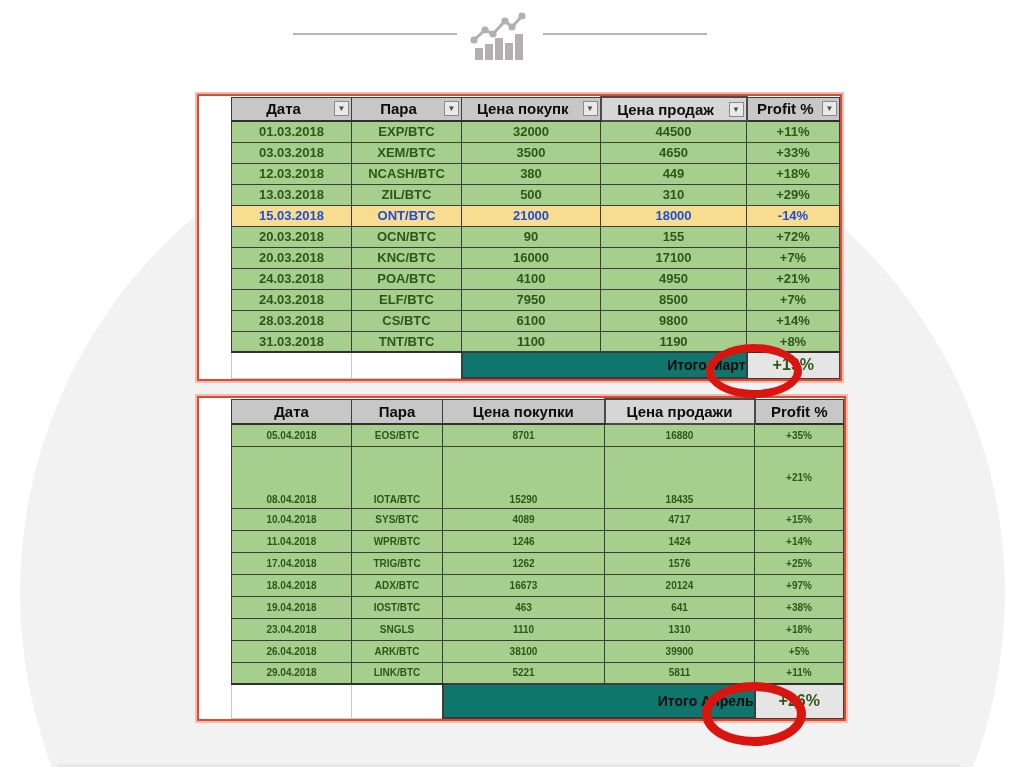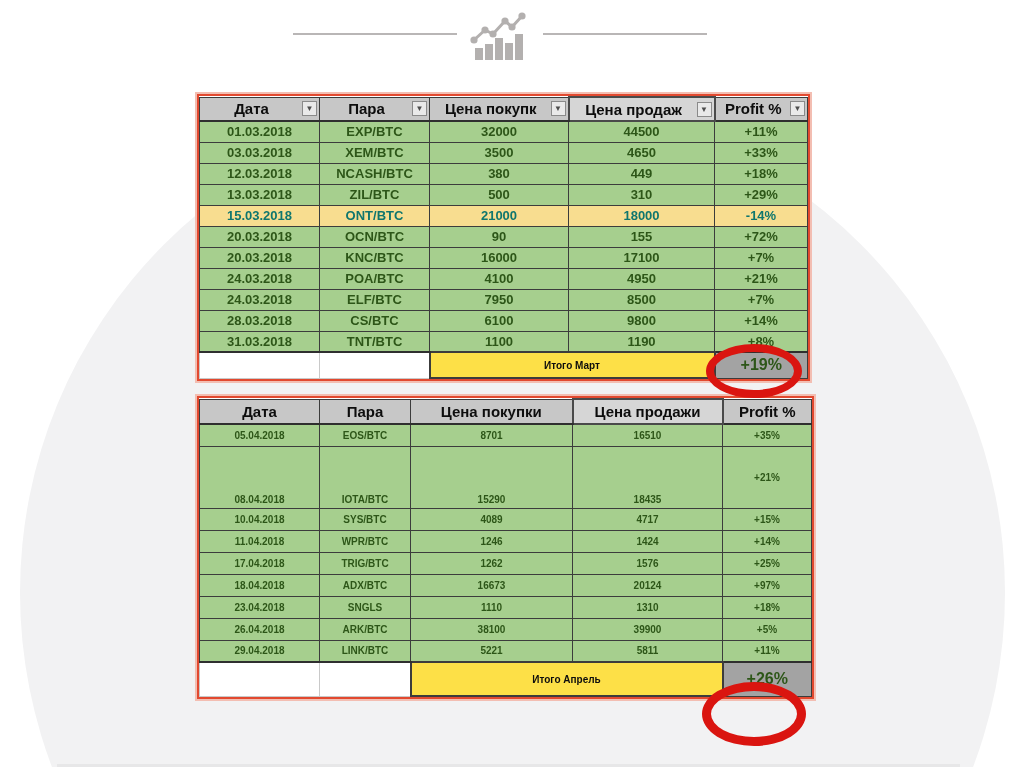--- a/index.html
+++ b/index.html
@@ -31,21 +31,21 @@
   
   .table-wrap {
     position:absolute;
     border:2px solid #e2492f;
     box-shadow:0 0 0 2px #f3beb2;
     background:#fff;
   }
   .t1 { left:197px; top:94px; }
   .t2 { left:197px; top:396px; }
 
-  table { border-collapse:collapse; table-layout:fixed; }
+  table { border-collapse:collapse; table-layout:fixed;margin-left:32px; }
   .t1 table { width:608px; }
   .t2 table { width:612px; }
 
   th, td { border:1px solid #3c3c3c; text-align:center; overflow:hidden; white-space:nowrap; }
 
   thead th {
     background:#c7c7c7; color:#0d0d0d;
     font-size:15px; font-weight:bold;
     height:24px; padding:0 2px;
     border-bottom:2px solid #2f2f2f;
@@ -61,34 +61,35 @@
     font-size:8px; line-height:13px; color:#4d4d4d;
     display:inline-block; text-align:center;
   }
 
   tbody td {
     background:#a6cf8e; color:#2d5618;
     font-weight:bold; font-size:13px;
     height:21px; vertical-align:middle;
   }
   .t2 tbody td { font-size:10px; height:22px; }
-  tbody tr.hl td { background:#f8dd90; color:#0f766e; }
+  tbody tr.hl td { background:#f8dd90; color:#1d4ed8; }
   .t2 tbody tr.tall td { height:62px; vertical-align:bottom; padding-bottom:3px; }
   .t2 tbody tr.tall td:last-child { vertical-align:middle; padding-bottom:0; }
 
   tfoot td { height:26px; border-top:2px solid #2f2f2f; }
   .t2 tfoot td { height:34px; }
   tfoot td.blank { background:#ffffff; border-color:#c9c9c9; border-top:2px solid #2f2f2f; }
   tfoot td.total-label {
-    background:#fde047; color:#0d0d0d;
-    font-size:10px; font-weight:bold;
+    background:#0f766e; color:#0d0d0d;
+    font-size:14px; font-weight:bold;
     border:2px solid #3c3c3c;
+    text-align:right;
   }
   tfoot td.total-value {
-    background:#a3a3a3; color:#2d5618;
+    background:#e5e5e5; color:#2d5618;
     font-size:16px; font-weight:bold;
   }
 
   
   .red-ellipse {
     position:absolute; border-radius:50%;
     border:8px solid #da1510; z-index:5;
     background:transparent; pointer-events:none;
   }
   .e1 { left:706px; top:344px; width:96px;  height:54px; }
@@ -274,21 +275,21 @@
           <th><span class="lbl">Цена покупки</span></th>
           <th class="sel"><span class="lbl">Цена продажи</span></th>
           <th><span class="lbl">Profit %</span></th>
         </tr>
       </thead>
       <tbody id="t2-body">
           <tr>
             <td>05.04.2018</td>
             <td>EOS/BTC</td>
             <td>8701</td>
-            <td>16510</td>
+            <td>16880</td>
             <td>+35%</td>
           </tr>
           <tr class="tall">
             <td>08.04.2018</td>
             <td>IOTA/BTC</td>
             <td>15290</td>
             <td>18435</td>
             <td>+21%</td>
           </tr>
           <tr>
@@ -311,20 +312,27 @@
             <td>1262</td>
             <td>1576</td>
             <td>+25%</td>
           </tr>
           <tr>
             <td>18.04.2018</td>
             <td>ADX/BTC</td>
             <td>16673</td>
             <td>20124</td>
             <td>+97%</td>
+          </tr>
+          <tr>
+            <td>19.04.2018</td>
+            <td>IOST/BTC</td>
+            <td>463</td>
+            <td>641</td>
+            <td>+38%</td>
           </tr>
           <tr>
             <td>23.04.2018</td>
             <td>SNGLS</td>
             <td>1110</td>
             <td>1310</td>
             <td>+18%</td>
           </tr>
           <tr>
             <td>26.04.2018</td>

